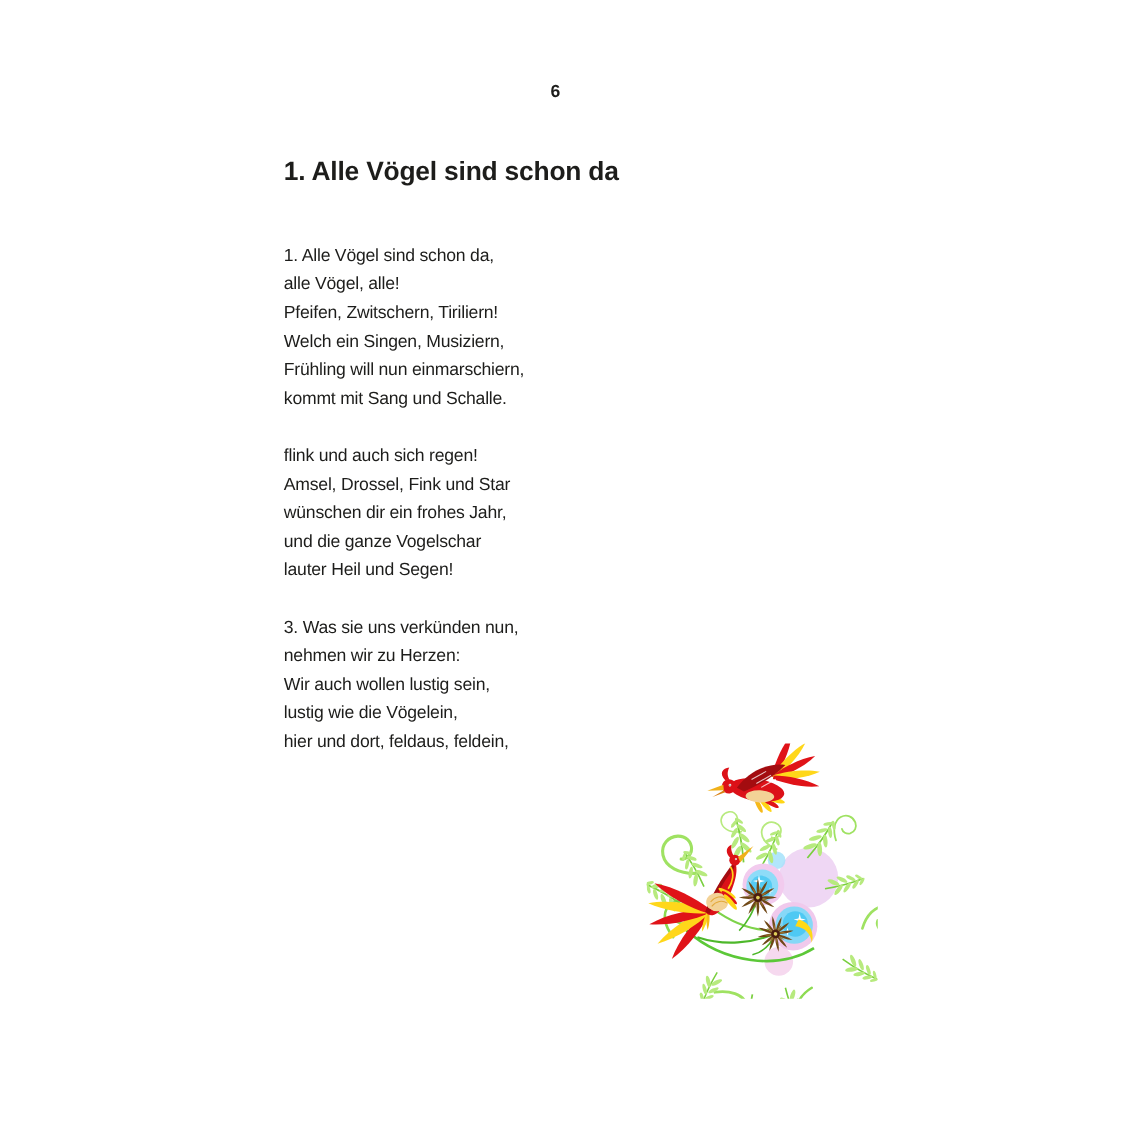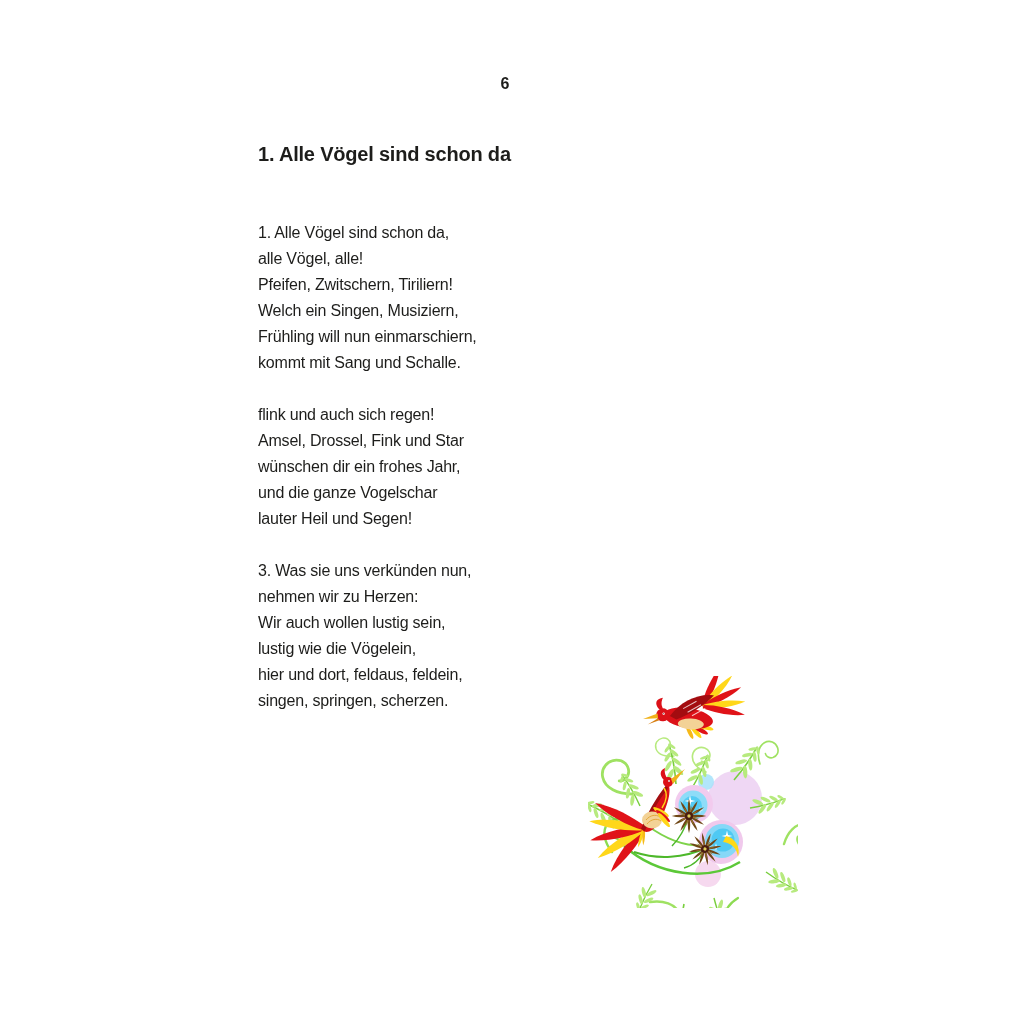--- a/index.html
+++ b/index.html
@@ -18,21 +18,21 @@
     position: absolute;
     top: 75px; left: 0; right: 14px;
     text-align: center;
     font-size: 16px;
     font-weight: bold;
   }
   .title {
     position: absolute;
     left: 258px; top: 143px;
     margin: 0;
-    font-size: 20px;
+    font-size: 24px;
     font-weight: bold;
     letter-spacing: -0.2px;
     white-space: nowrap;
   }
   .lyrics {
     position: absolute;
     left: 258px; top: 220px;
     font-size: 16px;
     line-height: 26px;
     letter-spacing: -0.2px;
@@ -70,21 +70,20 @@
       <div class="line">wünschen dir ein frohes Jahr,</div>
       <div class="line">und die ganze Vogelschar</div>
       <div class="line">lauter Heil und Segen!</div>
     </div>
     <div class="verse">
       <div class="line">3. Was sie uns verkünden nun,</div>
       <div class="line">nehmen wir zu Herzen:</div>
       <div class="line">Wir auch wollen lustig sein,</div>
       <div class="line">lustig wie die Vögelein,</div>
       <div class="line">hier und dort, feldaus, feldein,</div>
-      <div class="line">singen, springen, scherzen.</div>
     </div>
   </div>
 
   <div class="illustration">
     <svg viewBox="0 0 210 232" xmlns="http://www.w3.org/2000/svg">
       <defs>
         <g id="frond">
           <path d="M0,0 C1,-10 2,-24 0,-40" stroke="#79cf3e" stroke-width="1.6" fill="none"></path>
           <g fill="#b7ea7e">
             <ellipse cx="-4" cy="-10" rx="2.2" ry="6.5" transform="rotate(38 -4 -10)"></ellipse>

